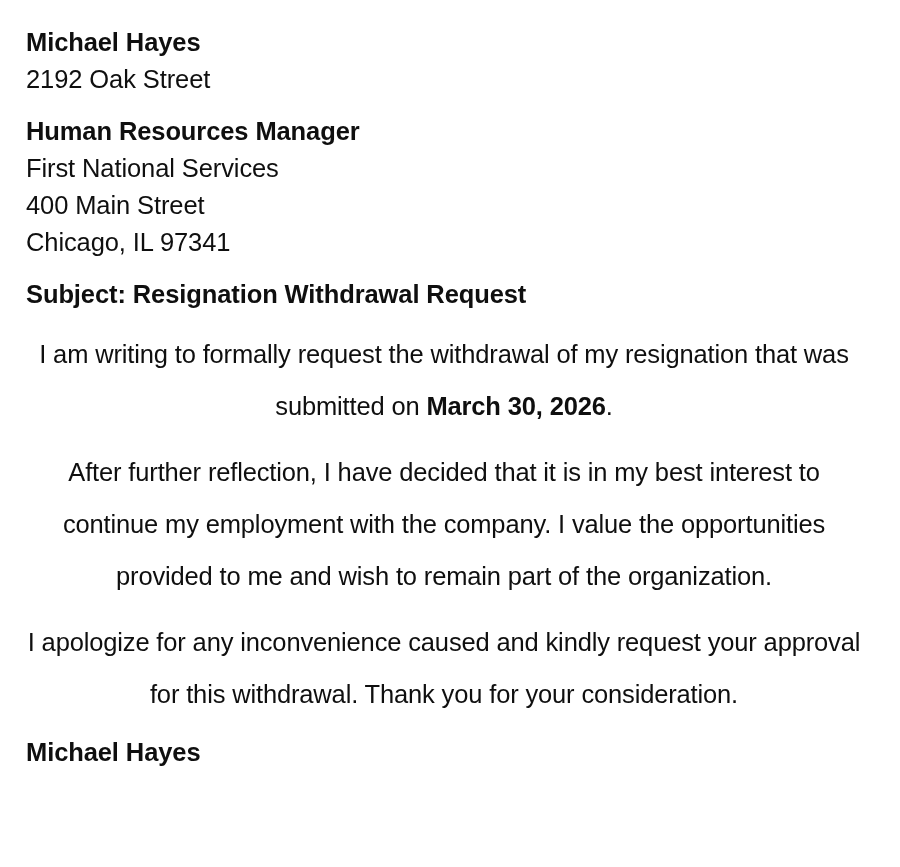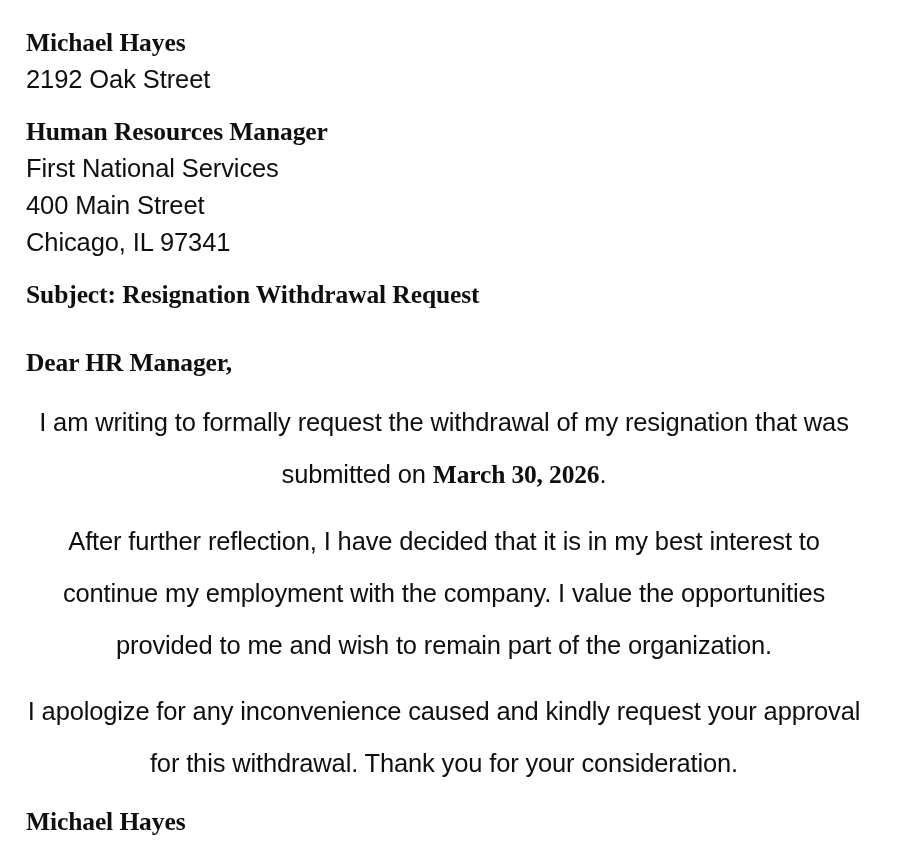--- a/index.html
+++ b/index.html
@@ -31,39 +31,38 @@
 
   .line {
     font-size: 25.5px;
     line-height: 37px;
     letter-spacing: -0.1px;
     white-space: pre-wrap;
   }
 
   .bold {
     font-weight: bold;
-    font-family: Liberation Serif, serif;
   }
 
   .para {
     font-size: 25.5px;
     line-height: 52px;
     letter-spacing: -0.15px;
     max-width: 836px;
     margin: 0;
     text-align: center;
   }
 
   .para .bold { font-weight: bold; }
 
   
   .sender-block   { margin-bottom: 15px; }
   .date-block     { margin-bottom: 14px; }
   .recipient-block{ margin-bottom: 15px; }
-  .subject-block  { margin-bottom: 31px; }
+  .subject-block  { margin-bottom: 15px; }
   .salutation-block { margin-bottom: 15px; }
   .para-block     { margin-bottom: 14px; }
   .closing-block  { margin-bottom: 0; }
 </style>
 </head>
 <body>
 
 <div class="letter">
 
   <div class="block sender-block">
@@ -76,23 +75,20 @@
     <div class="line bold">Human Resources Manager</div>
     <div class="line">First National Services</div>
     <div class="line">400 Main Street</div>
     <div class="line">Chicago, IL 97341</div>
   </div>
 
   <div class="block subject-block">
     <div class="line bold">Subject: Resignation Withdrawal Request</div>
   </div>
 
-  <div class="block salutation-block">
-    <div class="line bold">Dear HR Manager,</div>
-  </div>
 
   <div class="block para-block">
     <p class="para"><span>I am writing to formally request the withdrawal of my resignation that was submitted on </span><span class="bold">March 30, 2026</span><span>.</span></p>
   </div>
 
   <div class="block para-block">
     <p class="para">After further reflection, I have decided that it is in my best interest to continue my employment with the company. I value the opportunities provided to me and wish to remain part of the organization.</p>
   </div>
 
   <div class="block para-block">

